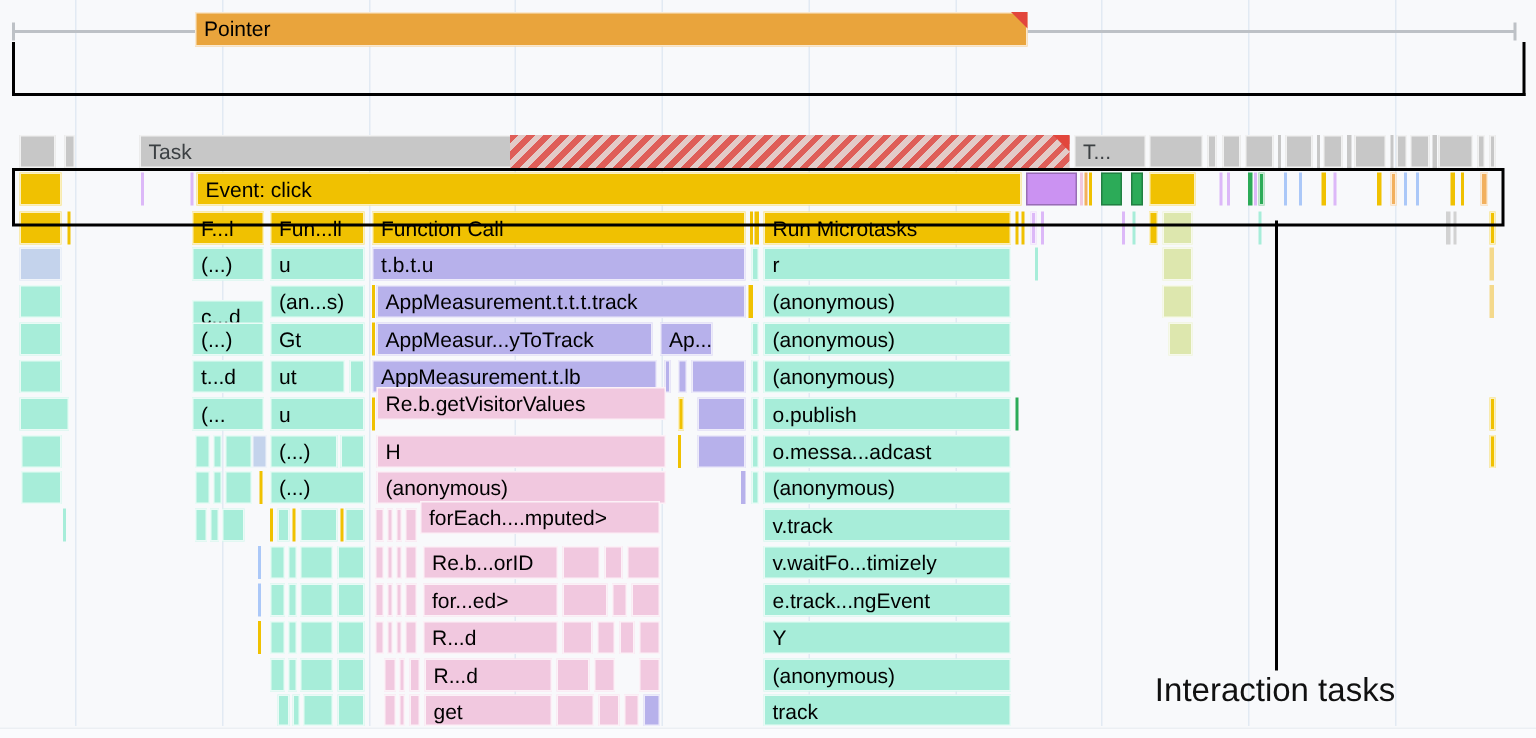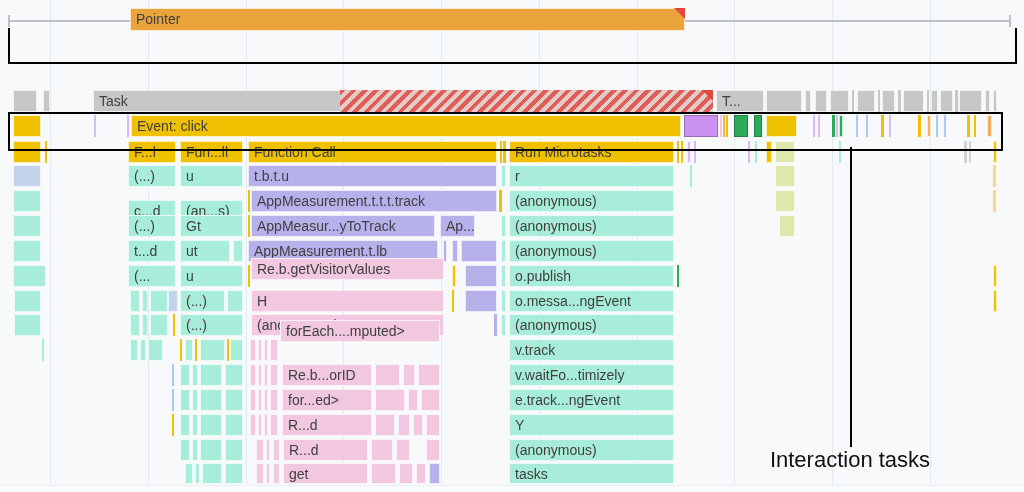--- a/index.html
+++ b/index.html
@@ -11,21 +11,21 @@
   }
   .stage{position:absolute;inset:0;}
   .gridline{position:absolute;top:0;bottom:8px;width:1px;background:#e2eaf3;z-index:0;}
   
   .seg{
     position:absolute;box-sizing:border-box;z-index:2;
     border:1px solid rgba(255,255,255,.75);
     overflow:hidden;white-space:nowrap;
   }
   .seg span{
-    display:block;font-size:14px;line-height:20px;padding:0 5px;color:#404040;
+    display:block;font-size:14px;line-height:20px;padding:0 5px;color:#000000;
   }
   .seg.tick{border:none;}
   .seg.dots{
     background-image:radial-gradient(rgba(0,0,0,.22) 1px, transparent 1.2px);
     background-size:5px 5px;
     border:1px solid rgba(0,0,0,.25);
   }
   .seg.stripe{
     background:repeating-linear-gradient(135deg,#df5e58 0 4px,#e3cbc8 4px 8px);
     border:none;
@@ -192,21 +192,21 @@
       <div class="seg" style="left: 509px; top: 165px; width: 165px; height: 22px; background: rgb(167, 237, 217);">
         <span>r</span>
       </div>
       <div class="seg tick" style="left: 690px; top: 165px; width: 2px; height: 22px; background: rgb(167, 237, 217);"></div>
       <div class="seg" style="left: 775px; top: 165px; width: 20px; height: 22px; background: rgb(221, 231, 174);"></div>
       <div class="seg tick" style="left: 993px; top: 165px; width: 3px; height: 22px; background: rgb(244, 217, 140);"></div>
       <div class="seg" style="left: 13px; top: 190px; width: 28px; height: 22px; background: rgb(167, 237, 217);"></div>
       <div class="seg" style="left: 128px; top: 200px; width: 48px; height: 22px; background: rgb(167, 237, 217); text-decoration: underline;">
         <span>c...d</span>
       </div>
-      <div class="seg" style="left: 180px; top: 200px; width: 63px; height: 22px; background: rgb(167, 237, 217);">
+      <div class="seg" style="left: 180px; top: 190px; width: 63px; height: 22px; background: rgb(167, 237, 217);">
         <span>(an...s)</span>
       </div>
       <div class="seg tick" style="left: 248px; top: 190px; width: 2px; height: 22px; background: rgb(240, 193, 1);"></div>
       <div class="seg" style="left: 251px; top: 190px; width: 246px; height: 22px; background: rgb(183, 177, 235);">
         <span>AppMeasurement.t.t.t.track</span>
       </div>
       <div class="seg tick" style="left: 499px; top: 190px; width: 3px; height: 22px; background: rgb(240, 193, 1);"></div>
       <div class="seg" style="left: 509px; top: 190px; width: 165px; height: 22px; background: rgb(167, 237, 217);">
         <span>(anonymous)</span>
       </div>
@@ -277,21 +277,21 @@
         <span>(...)</span>
       </div>
       <div class="seg" style="left: 227px; top: 290px; width: 16px; height: 22px; background: rgb(167, 237, 217);"></div>
       <div class="seg" style="left: 251px; top: 290px; width: 193px; height: 22px; background: rgb(241, 200, 223);">
         <span>H</span>
       </div>
       <div class="seg tick" style="left: 452px; top: 290px; width: 2px; height: 22px; background: rgb(240, 193, 1);"></div>
       <div class="seg" style="left: 465px; top: 290px; width: 32px; height: 22px; background: rgb(183, 177, 235);"></div>
       <div class="seg" style="left: 501px; top: 290px; width: 5px; height: 22px; background: rgb(167, 237, 217);"></div>
       <div class="seg" style="left: 509px; top: 290px; width: 165px; height: 22px; background: rgb(167, 237, 217);">
-        <span>o.messa...ngEvent</span>
+        <span>o.messa...adcast</span>
       </div>
       <div class="seg" style="left: 993px; top: 290px; width: 4px; height: 22px; background: rgb(240, 193, 1);"></div>
       <div class="seg" style="left: 14px; top: 314px; width: 27px; height: 22px; background: rgb(167, 237, 217);"></div>
       <div class="seg" style="left: 130px; top: 314px; width: 10px; height: 22px; background: rgb(167, 237, 217);"></div>
       <div class="seg" style="left: 142px; top: 314px; width: 6px; height: 22px; background: rgb(167, 237, 217);"></div>
       <div class="seg" style="left: 150px; top: 314px; width: 18px; height: 22px; background: rgb(167, 237, 217);"></div>
       <div class="seg tick" style="left: 173px; top: 314px; width: 2px; height: 22px; background: rgb(240, 193, 1);"></div>
       <div class="seg" style="left: 180px; top: 314px; width: 63px; height: 22px; background: rgb(167, 237, 217);">
         <span>(...)</span>
       </div>
@@ -310,21 +310,21 @@
       <div class="seg tick" style="left: 180px; top: 339px; width: 2px; height: 22px; background: rgb(240, 193, 1);"></div>
       <div class="seg" style="left: 185px; top: 339px; width: 8px; height: 22px; background: rgb(167, 237, 217);"></div>
       <div class="seg tick" style="left: 195px; top: 339px; width: 2px; height: 22px; background: rgb(240, 193, 1);"></div>
       <div class="seg" style="left: 200px; top: 339px; width: 25px; height: 22px; background: rgb(167, 237, 217);"></div>
       <div class="seg tick" style="left: 227px; top: 339px; width: 2px; height: 22px; background: rgb(240, 193, 1);"></div>
       <div class="seg" style="left: 230px; top: 339px; width: 13px; height: 22px; background: rgb(167, 237, 217);"></div>
       <div class="seg" style="left: 250px; top: 339px; width: 6px; height: 22px; background: rgb(241, 200, 223);"></div>
       <div class="seg" style="left: 258px; top: 339px; width: 4px; height: 22px; background: rgb(241, 200, 223);"></div>
       <div class="seg" style="left: 264px; top: 339px; width: 4px; height: 22px; background: rgb(241, 200, 223);"></div>
       <div class="seg" style="left: 270px; top: 339px; width: 8px; height: 22px; background: rgb(241, 200, 223);"></div>
-      <div class="seg" style="left: 280px; top: 320px; width: 160px; height: 22px; background: rgb(241, 200, 223);">
+      <div class="seg" style="left: 280px; top: 334px; width: 160px; height: 22px; background: rgb(241, 200, 223);">
         <span>forEach....mputed&gt;</span>
       </div>
       <div class="seg" style="left: 509px; top: 339px; width: 165px; height: 22px; background: rgb(167, 237, 217);">
         <span>v.track</span>
       </div>
       <div class="seg tick" style="left: 172px; top: 364px; width: 2px; height: 22px; background: rgb(171, 200, 248);"></div>
       <div class="seg" style="left: 180px; top: 364px; width: 10px; height: 22px; background: rgb(167, 237, 217);"></div>
       <div class="seg" style="left: 192px; top: 364px; width: 6px; height: 22px; background: rgb(167, 237, 217);"></div>
       <div class="seg" style="left: 200px; top: 364px; width: 22px; height: 22px; background: rgb(167, 237, 217);"></div>
       <div class="seg" style="left: 225px; top: 364px; width: 18px; height: 22px; background: rgb(167, 237, 217);"></div>
@@ -402,21 +402,21 @@
       <div class="seg" style="left: 266px; top: 463px; width: 4px; height: 21px; background: rgb(241, 200, 223);"></div>
       <div class="seg" style="left: 273px; top: 463px; width: 7px; height: 21px; background: rgb(241, 200, 223);"></div>
       <div class="seg" style="left: 283px; top: 463px; width: 85px; height: 21px; background: rgb(241, 200, 223);">
         <span>get</span>
       </div>
       <div class="seg" style="left: 371px; top: 463px; width: 25px; height: 21px; background: rgb(241, 200, 223);"></div>
       <div class="seg" style="left: 399px; top: 463px; width: 14px; height: 21px; background: rgb(241, 200, 223);"></div>
       <div class="seg" style="left: 416px; top: 463px; width: 10px; height: 21px; background: rgb(241, 200, 223);"></div>
       <div class="seg" style="left: 429px; top: 463px; width: 11px; height: 21px; background: rgb(183, 177, 235);"></div>
       <div class="seg" style="left: 509px; top: 463px; width: 165px; height: 21px; background: rgb(167, 237, 217);">
-        <span>tasks</span>
+        <span>track</span>
       </div>
       <div class="corner" style="left: 674px; top: 8px;"></div>
       <div class="corner" style="left: 702px; top: 90px;"></div>
     </div>
 
   <div class="sel-box"></div>
   <div class="sel-line"></div>
   <div class="sel-label">Interaction tasks</div>
 
   <div class="bottom-strip"></div>

